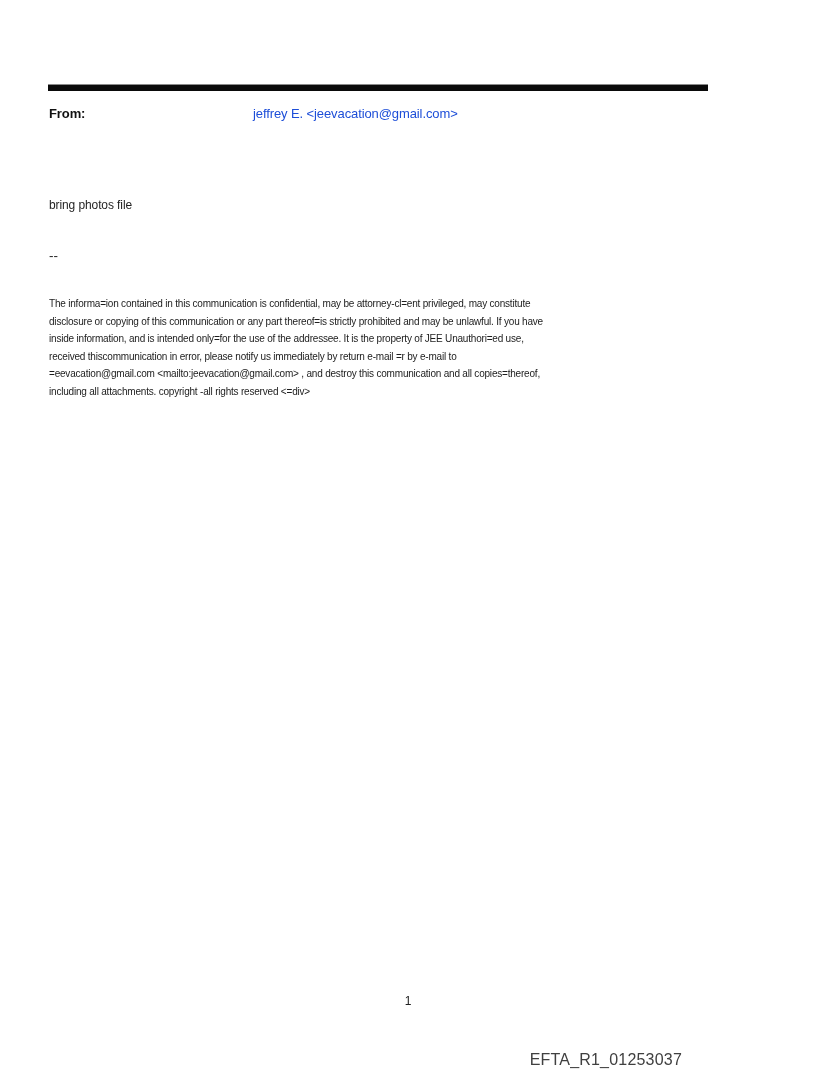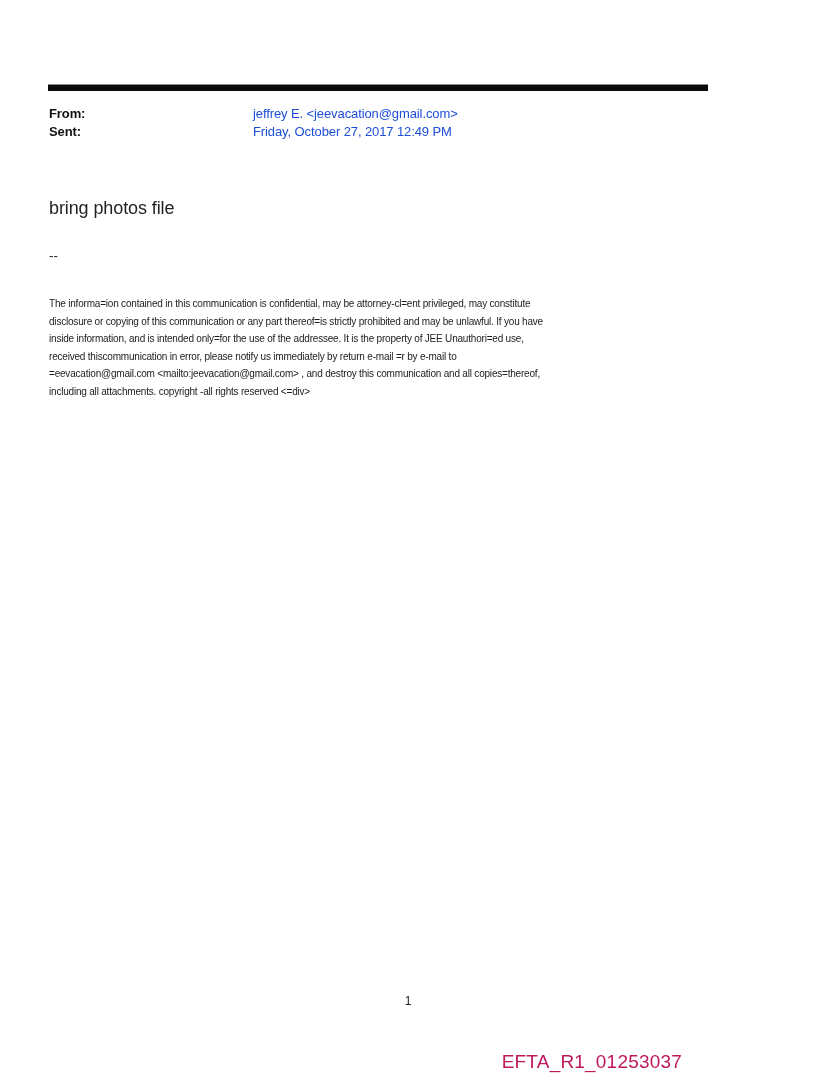--- a/index.html
+++ b/index.html
@@ -46,21 +46,21 @@
     flex: 0 0 204px;
   }
   .header-value {
     color: #1d4ed8;
     white-space: nowrap;
   }
   .body-message {
     position: absolute;
     left: 49px;
     top: 198px;
-    font-size: 18px;
+    font-size: 12px;
     letter-spacing: -0.1px;
     color: #1f1f1f;
   }
   .sig-separator {
     position: absolute;
     left: 49px;
     top: 248px;
     font-size: 13.5px;
     color: #1f1f1f;
   }
@@ -83,40 +83,36 @@
     top: 994px;
     width: 816px;
     text-align: center;
     font-size: 12px;
     color: #222222;
   }
   .bates-stamp {
     position: absolute;
     right: 26px;
     top: 1051px;
-    font-size: 19px;
+    font-size: 16px;
     letter-spacing: 0.2px;
-    color: #be185d;
+    color: #404040;
   }
 </style>
 </head>
 <body>
 
 <div class="page">
 
   <div class="top-rule"></div>
 
   <div class="header-block">
     <div class="header-row">
       <span class="header-label">From:</span>
       <span class="header-value">jeffrey E. &lt;jeevacation@gmail.com&gt;</span>
-    </div>
-    <div class="header-row">
-      <span class="header-label">Sent:</span>
-      <span class="header-value">Friday, October 27, 2017 12:49 PM</span>
     </div>
   </div>
 
   <div class="body-message">bring photos file</div>
 
   <div class="sig-separator">--</div>
 
   <div class="disclaimer">
     <div class="disclaimer-line">The informa=ion contained in this communication is confidential, may be attorney-cl=ent privileged, may constitute</div>
     <div class="disclaimer-line">disclosure or copying of this communication or any part thereof=is strictly prohibited and may be unlawful. If you have</div>

